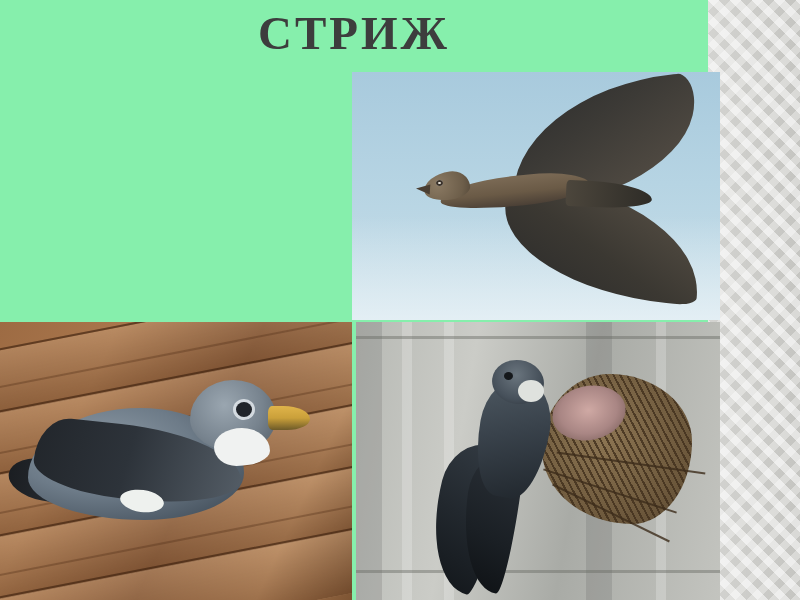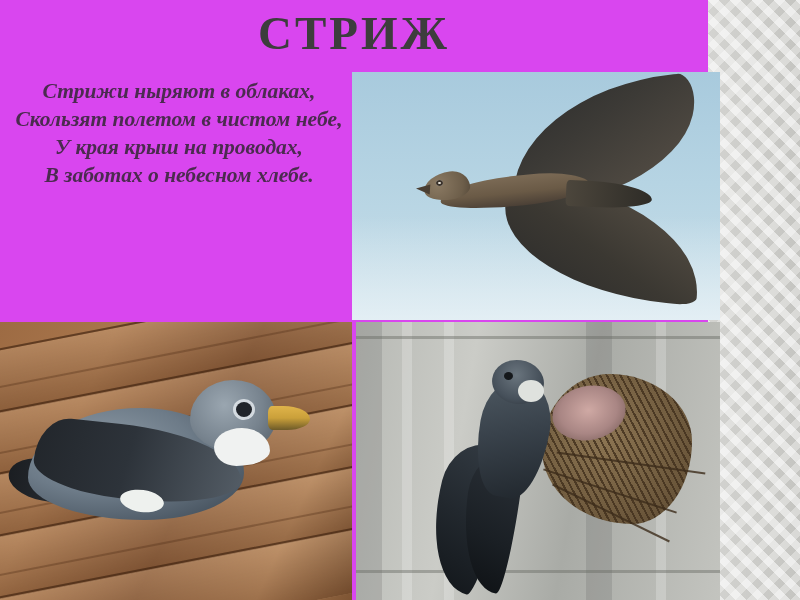--- a/index.html
+++ b/index.html
@@ -12,21 +12,21 @@
     overflow: hidden;
     font-family: "Liberation Serif", serif;
     background: #ffffff;
   }
 
   
   .slide {
     position: relative;
     width: 800px;
     height: 600px;
-    background: #d946ef;
+    background: #86efac;
   }
 
   
   .edge-band {
     position: absolute;
     top: 0;
     right: 0;
     width: 92px;
     height: 600px;
     background-color: #d9d9d6;
@@ -390,26 +390,20 @@
 <body>
 
 <div class="slide">
 
   <div class="edge-band">
     <div class="edge-band-inner"></div>
   </div>
 
   <div class="title">СТРИЖ</div>
 
-  <div class="poem">
-    <span class="ln">Стрижи ныряют в облаках,</span>
-    <span class="ln">Скользят полетом в чистом небе,</span>
-    <span class="ln">У края крыш на проводах,</span>
-    <span class="ln">В заботах о небесном хлебе.</span>
-  </div>
 
   <div class="photo photo-flying">
     <div class="sky-haze"></div>
     <div class="wing-up"></div>
     <div class="wing-down"></div>
     <div class="bird-body"></div>
     <div class="tail-fork"></div>
     <div class="bird-head"></div>
     <div class="bird-beak"></div>
     <div class="bird-eye"></div>

